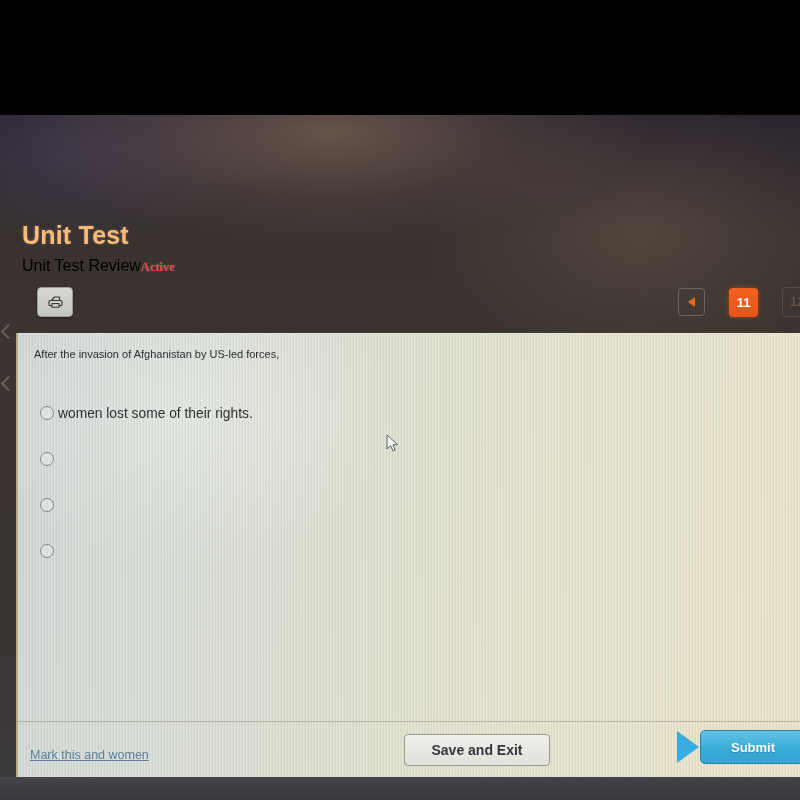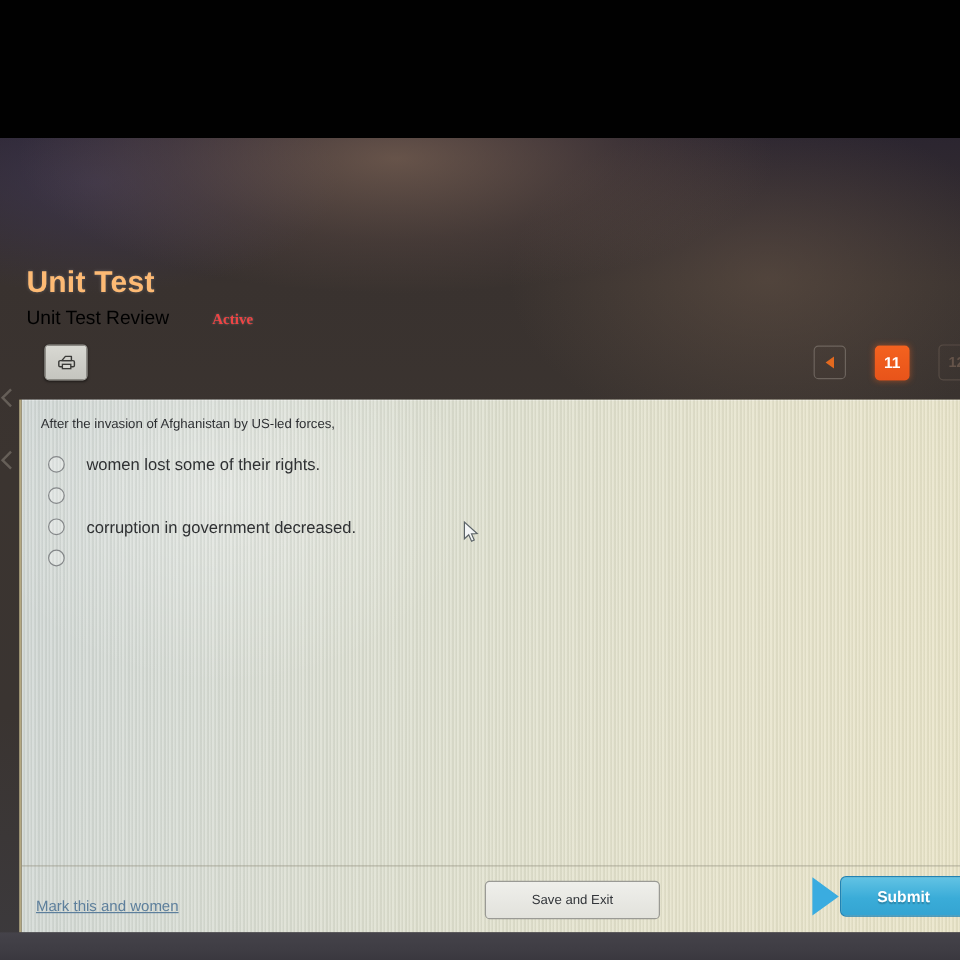--- a/index.html
+++ b/index.html
@@ -84,21 +84,20 @@
     font-weight: bold;
     color: #fdba74;
     letter-spacing: 0.2px;
     text-shadow: 0 0 3px rgba(255,255,255,0.22);
   }
   .subtitle-row {
     position: absolute;
     left: 22px; top: 57px;
     display: flex;
     align-items: baseline;
-    gap: 36px;
   }
   .status {
     font-size: 12.5px;
     font-weight: bold;
     color: #ef4444;
     text-shadow: 0 0 2px rgba(255,255,255,0.25);
     font-family: Liberation Serif, serif;
   }
 
   
@@ -207,22 +206,24 @@
     color: #2e3033;
     z-index: 3;
   }
   .options {
     position: absolute;
     left: 18px; top: 47px;
     z-index: 3;
   }
   .option {
     display: flex;
-    gap: 18px;
+    align-items: center;
+    gap: 4px;
     height: 26px;
+    margin-top: 20px;
   }
   .radio {
     width: 12px; height: 12px;
     border: 1.4px solid #85888a;
     border-radius: 50%;
     background: rgba(255,255,255,0.25);
     flex: none;
     margin-left: 4px;
   }
   .option-label {
@@ -252,22 +253,22 @@
     width: 414px; height: 56px;
   }
   .btn-save {
     position: absolute;
     left: 16px; top: 12px;
     width: 144px; height: 30px;
     border: 1px solid #9a9a95;
     border-radius: 4px;
     background: linear-gradient(180deg, #efefeb 0%, #e2e2dc 100%);
     color: #33363a;
-    font-size: 11px;
-    font-weight: normal;
+    font-size: 14px;
+    font-weight: bold;
     display: flex;
     align-items: center;
     justify-content: center;
   }
   .btn-next {
     position: absolute;
     left: 172px; top: 9px;
     width: 118px; height: 32px;
     background: linear-gradient(180deg, #57bfe4 0%, #2fa5d6 55%, #2b9ed1 100%);
     border: 1px solid #2183b4;
@@ -353,21 +354,20 @@
     <div class="options">
       <label class="option">
         <span class="radio"></span>
         <span class="option-label">women lost some of their rights.</span>
       </label>
       <label class="option">
         <span class="radio"></span>
       </label>
       <label class="option">
         <span class="radio"></span>
-        <span class="option-label">corruption in government decreased.</span>
       </label>
       <label class="option">
         <span class="radio"></span>
       </label>
     </div>
 
     <div class="panel-footer">
       <a class="mark-link" href="#">Mark this and women</a>
       <div class="btn-row">
         <div class="btn-save">Save and Exit</div>

